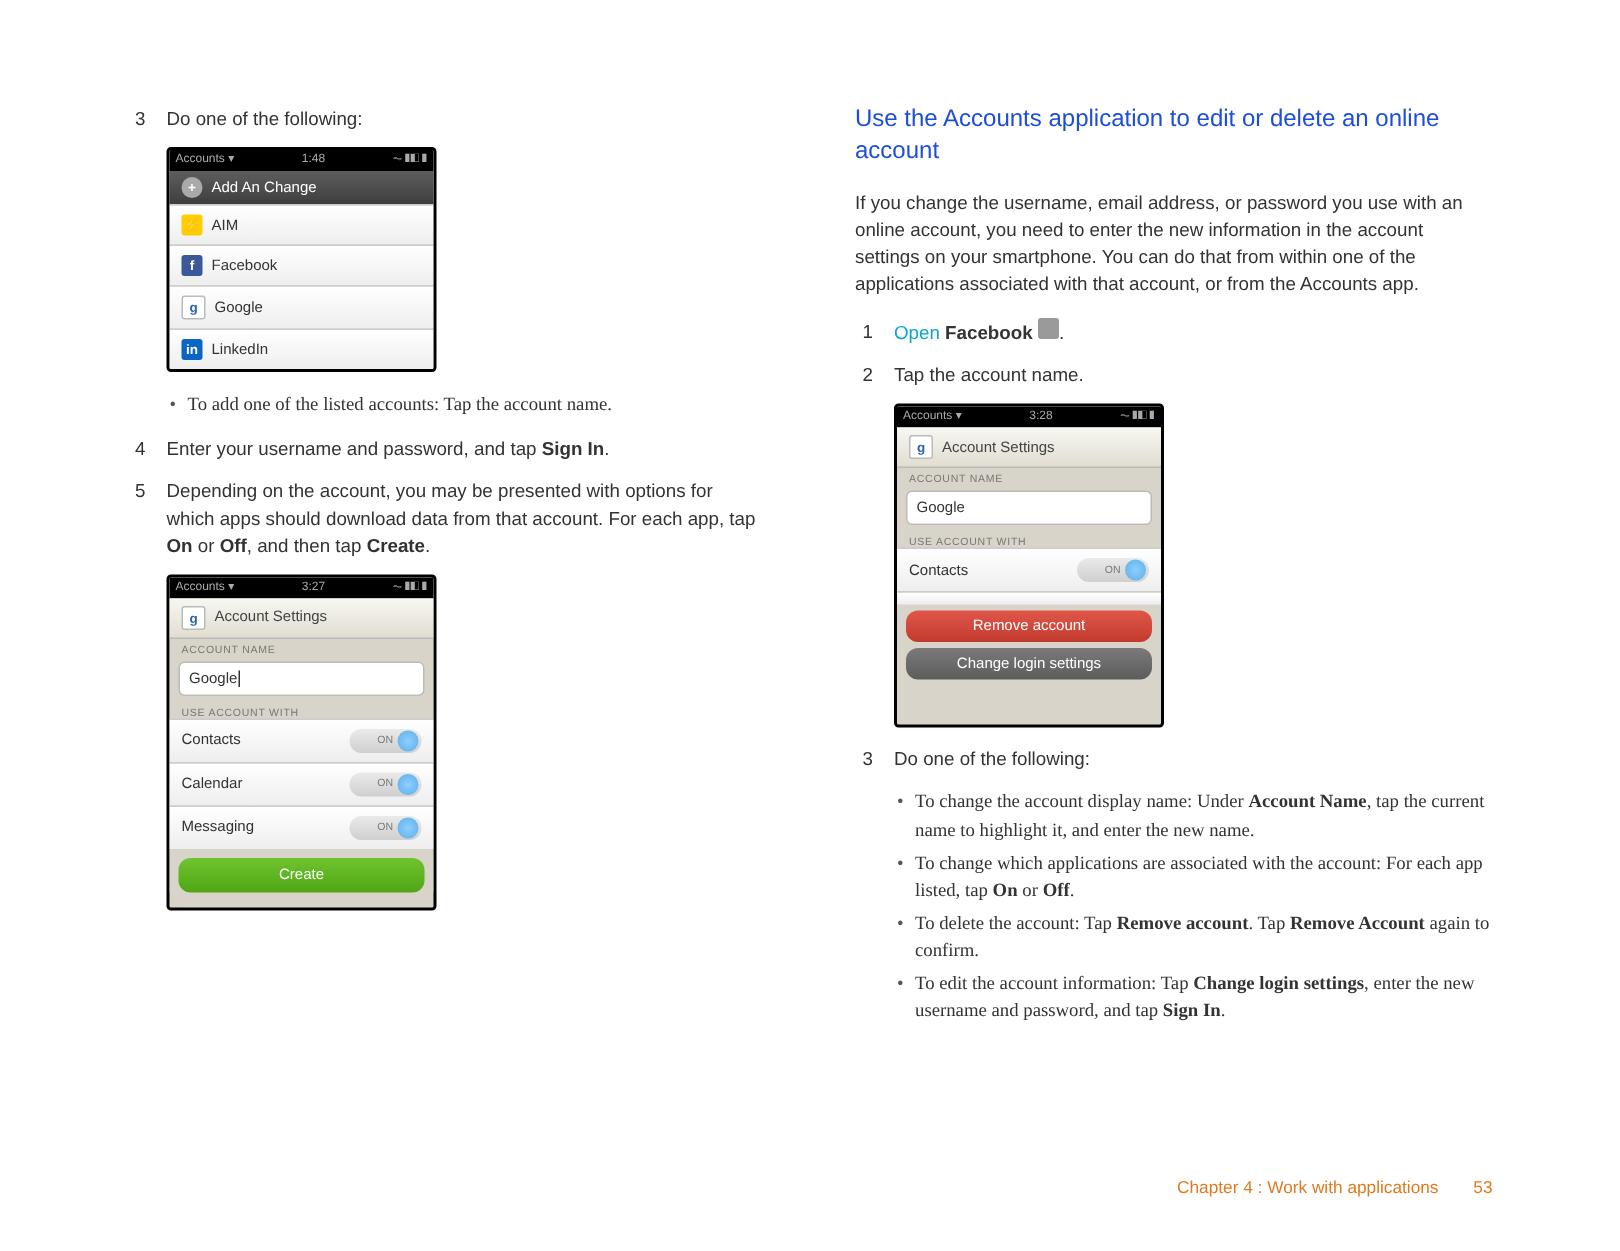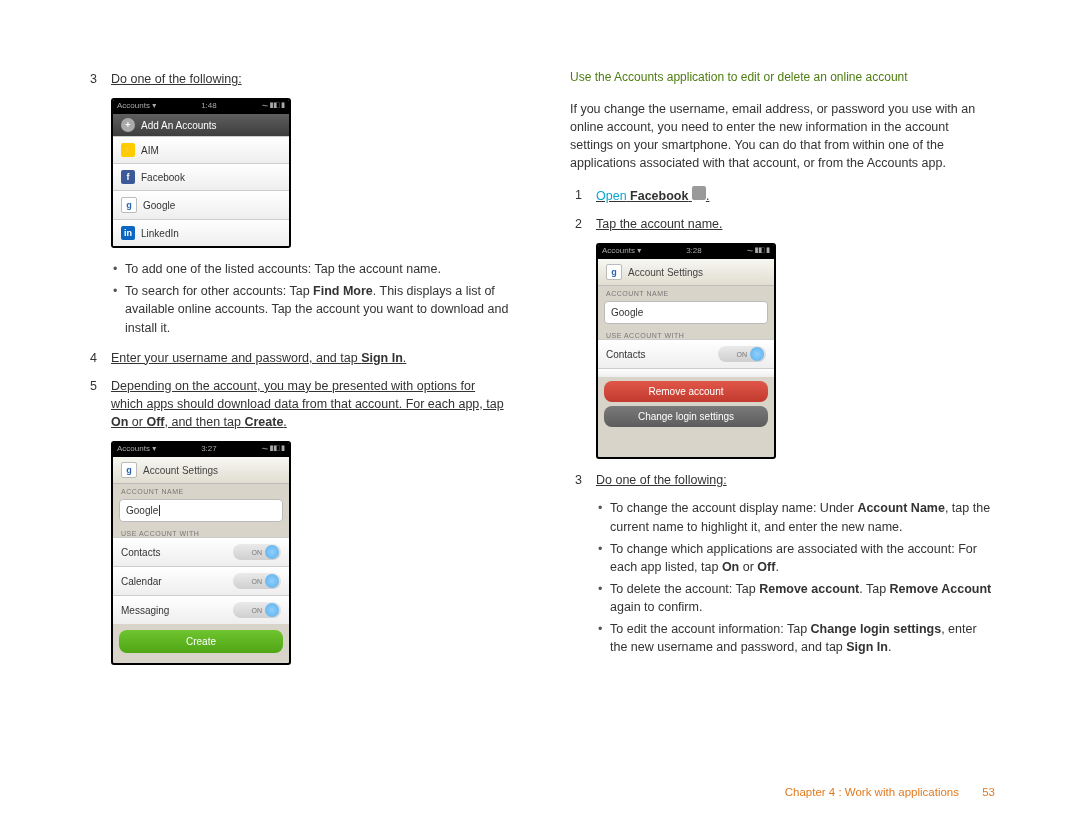--- a/index.html
+++ b/index.html
@@ -24,29 +24,29 @@
     flex: 1;
     min-width: 0;
   }
   .step-row {
     display: flex;
     gap: 14px;
     margin-bottom: 10px;
     line-height: 1.45;
   }
   .step-num { width: 12px; text-align: right; flex: none; }
-  .step-body { flex: 1; text-decoration: underline; }
+  .step-body { flex: 1; }
   ul.bullets { list-style: none; padding-left: 12px; margin: 6px 0 12px 0; }
-  ul.bullets li { position: relative; padding-left: 12px; margin-bottom: 4px; line-height: 1.45; }
+  ul.bullets li { position: relative; padding-left: 12px; margin-bottom: 4px; line-height: 1.45; font-family: Liberation Serif, serif; }
   ul.bullets li::before { content: "•"; position: absolute; left: 0; color: #555; }
   b { font-weight: 600; }
   h2.section-heading {
     font-weight: 300;
-    font-size: 12px;
-    color: #4d7c0f;
+    font-size: 16px;
+    color: #1d4ed8;
     margin: 0 0 14px 0;
     line-height: 1.3;
   }
   .intro-para {
     line-height: 1.45;
     margin-bottom: 14px;
   }
   .link { color: #0aa6cf; }
   .footer {
     position: absolute;
@@ -131,21 +131,21 @@
     </div>
 
     <div class="phone">
       <div class="statusbar">
         <span>Accounts ▾</span>
         <span>1:48</span>
         <span class="sig">⏦ ▮◧ ▮</span>
       </div>
       <div class="list-row-header">
         <span class="icon-sq icon-plus">+</span>
-        <span>Add An Accounts</span>
+        <span>Add An Change</span>
       </div>
       <div class="list-row">
           <span class="icon-sq icon-aim">⚡</span>
           <span>AIM</span>
         </div>
       <div class="list-row">
           <span class="icon-sq icon-fb">f</span>
           <span>Facebook</span>
         </div>
       <div class="list-row">
@@ -153,21 +153,20 @@
           <span>Google</span>
         </div>
       <div class="list-row">
           <span class="icon-sq icon-in">in</span>
           <span>LinkedIn</span>
         </div>
     </div>
 
     <ul class="bullets" style="margin-left:16px;">
       <li><span>To add one of the listed accounts: Tap the account name.</span></li>
-      <li><span>To search for other accounts: Tap </span><b>Find More</b><span>. This displays a list of available online accounts. Tap the account you want to download and install it.</span></li>
     </ul>
 
     <div class="step-row">
       <div class="step-num">4</div>
       <div class="step-body"><span>Enter your username and password, and tap </span><b>Sign In</b><span>.</span></div>
     </div>
 
     <div class="step-row">
       <div class="step-num">5</div>
       <div class="step-body"><span>Depending on the account, you may be presented with options for which apps should download data from that account. For each app, tap </span><b>On</b><span> or </span><b>Off</b><span>, and then tap </span><b>Create</b><span>.</span></div>

